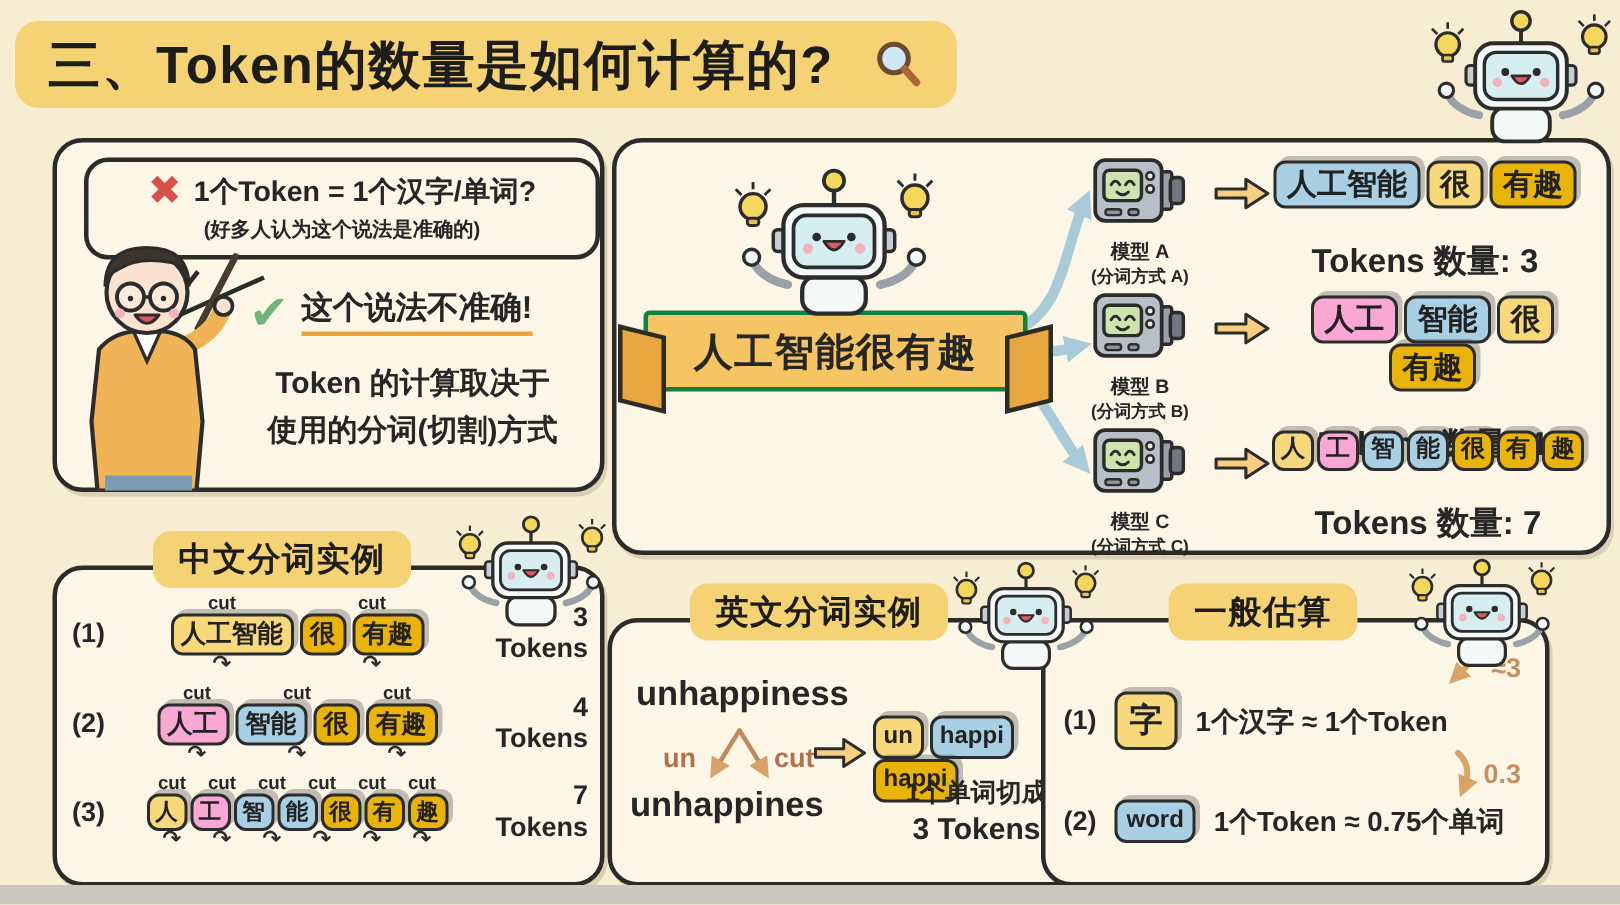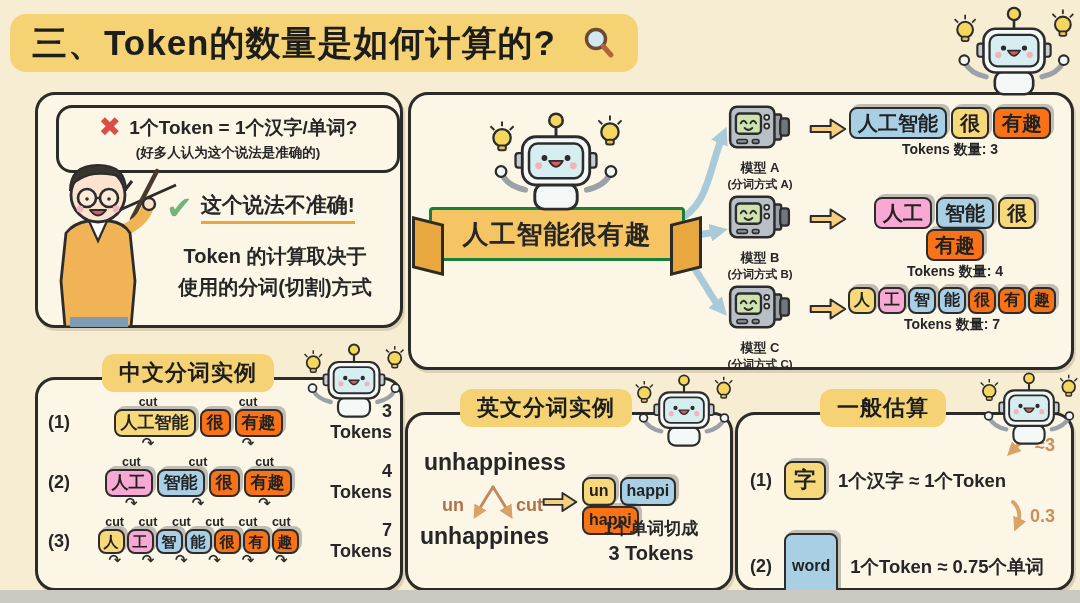--- a/index.html
+++ b/index.html
@@ -9,21 +9,21 @@
   
   .title-pill{position:absolute;left:10px;top:14px;height:58px;display:flex;align-items:center;gap:26px;
     background:#f5d374;border-radius:16px;padding:0 22px;text-align:right;}
   .title-pill .t{font-size:35px;font-weight:900;letter-spacing:1px;color:#1d1d1b;}
   
   .tok{display:inline-block;border:2.5px solid #2c2c2c;border-radius:8px;padding:1px 7px;margin:0 2px;
     font-weight:800;font-size:20px;color:#222;line-height:1.3;white-space:nowrap;
     box-shadow:3px -3px 0 0 rgba(44,44,44,.28);}
   [data-color="blue"]{background:#a9cfe4;}
   [data-color="yellow"]{background:#f7d87b;}
-  [data-color="red"]{background:#f97316;}
+  [data-color="red"]{background:#eab308;}
   [data-color="green"]{background:#f9a8d4;}
   
   .bubble{position:absolute;left:18px;top:10px;width:330px;border:3px solid #2b2b28;border-radius:16px;
     background:#fcf6e6;padding:6px 4px 8px 4px;text-align:center;}
   .bubble-line1{font-size:19px;font-weight:800;display:flex;align-items:center;justify-content:center;gap:8px;}
   .xmark{color:#d84f48;font-size:27px;font-weight:900;line-height:1;}
   .bubble-line2{font-size:13.5px;font-weight:800;margin-top:3px;}
   .bubble-tail{position:absolute;left:60px;top:84px;}
   .check-row{position:absolute;left:128px;top:96px;display:flex;align-items:center;gap:8px;}
   .checkmark{color:#72b57a;font-size:32px;font-weight:900;line-height:1;}
@@ -39,21 +39,21 @@
   .banner:after{right:-20px;transform:skewY(-14deg);}
   .banner .bt{font-size:26px;font-weight:900;letter-spacing:1px;}
   .connectors{position:absolute;left:0;top:0;z-index:1;}
   .model-rows{position:absolute;left:300px;top:0;width:352px;height:100%;}
   .model-row{position:absolute;left:0;display:flex;align-items:flex-start;}
   .machine-col{width:98px;text-align:center;flex:none;}
   .machine-name{font-size:13px;font-weight:800;margin-top:6px;}
   .machine-method{font-size:11.5px;font-weight:800;}
   .block-arrow{margin-top:16px;flex:none;}
   .model-right{flex:1;text-align:center;margin-top:6px;}
-  .model-right .count{font-size:14px;font-weight:800;margin-top:2px;}
+  .model-right .count{font-size:22px;font-weight:800;margin-top:20px;}
   .model-right.compact .tok{font-size:16px;padding:1px 4px;margin:0 1px;}
   
   .robot{position:absolute;z-index:5;}
   
   .panel-pill{position:absolute;background:#f5d374;border-radius:12px;font-weight:900;color:#1d1d1b;
     padding:4px 17px;font-size:22px;z-index:4;letter-spacing:1px;}
   
   .cn-row{position:absolute;left:10px;right:8px;display:flex;align-items:center;}
   .cn-idx{font-size:18px;font-weight:800;width:32px;flex:none;}
   .cn-mid{flex:1;text-align:center;}
@@ -67,21 +67,21 @@
   .word{position:absolute;font-size:23px;font-weight:900;}
   .brown{color:#b0714b;font-weight:900;}
   .en-toks{position:absolute;left:172px;top:62px;}
   .en-toks .tok{font-size:16px;padding:2px 5px;}
   .en-res{position:absolute;left:168px;width:150px;text-align:center;font-weight:900;}
   
   .est-row{position:absolute;left:12px;display:flex;align-items:center;gap:10px;}
   .est-idx{font-size:18px;font-weight:800;}
   .est-text{font-size:18.5px;font-weight:900;white-space:nowrap;}
   .chip-char{font-size:22px;padding:3px 8px;}
-  .chip-word{font-size:16px;padding:21px 6px;}
+  .chip-word{font-size:16px;padding:2px 6px;}
   .note{position:absolute;display:flex;align-items:center;gap:3px;color:#c98e5a;font-weight:900;font-size:18px;z-index:3;}
   
   .bottom-bar{position:absolute;left:0;bottom:0;width:100%;height:13px;background:#cbc8c2;z-index:6;}
   svg{display:block;}
 </style>
 </head>
 <body>
 
 <svg width="0" height="0" style="position:absolute">
   <defs>
@@ -333,21 +333,21 @@
     <span class="brown" style="position:absolute;left:108px;top:80px;font-size:18px">cut</span>
     <div class="word" style="left:12px;top:108px">unhappines</div>
     <svg style="position:absolute;left:134px;top:76px" width="36" height="22" viewBox="0 0 44 26">
         <use href="#blockarrow"></use>
       </svg>
     <div class="en-toks tok-row"><span class="tok" data-color="yellow">un</span><span class="tok" data-color="blue">happi</span><span class="tok" data-color="red">happi</span></div>
     <div class="en-res" style="top:102px;font-size:17px">1个单词切成</div>
     <div class="en-res" style="top:127px;font-size:20px">3 Tokens</div>
   </div>
 
-  <div class="panel" style="left:735px;top:412px;width:333px;height:173px;">
+  <div class="panel" style="left:694px;top:412px;width:333px;height:173px;">
     <div class="panel-pill" style="left:82px;top:-26px;">一般估算</div>
     <svg class="robot" style="right:-8px;top:-48px" width="100" height="78" viewBox="0 0 140 110">
         <use href="#robot"></use>
       </svg>
     <div class="note" style="right:16px;top:16px">
       <svg width="30" height="28" viewBox="0 0 30 28">
         <path d="M26,4 L10,20" fill="none" stroke="#d9a368" stroke-width="4" stroke-linecap="round" marker-end="url(#ahb)"></path>
       </svg>
       <span>≈3</span>
     </div>

